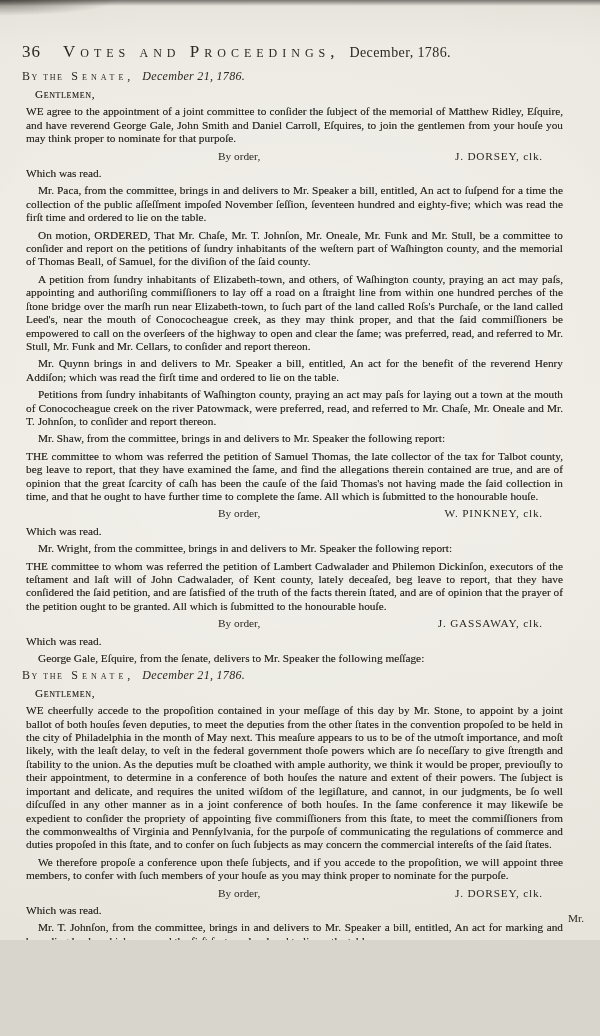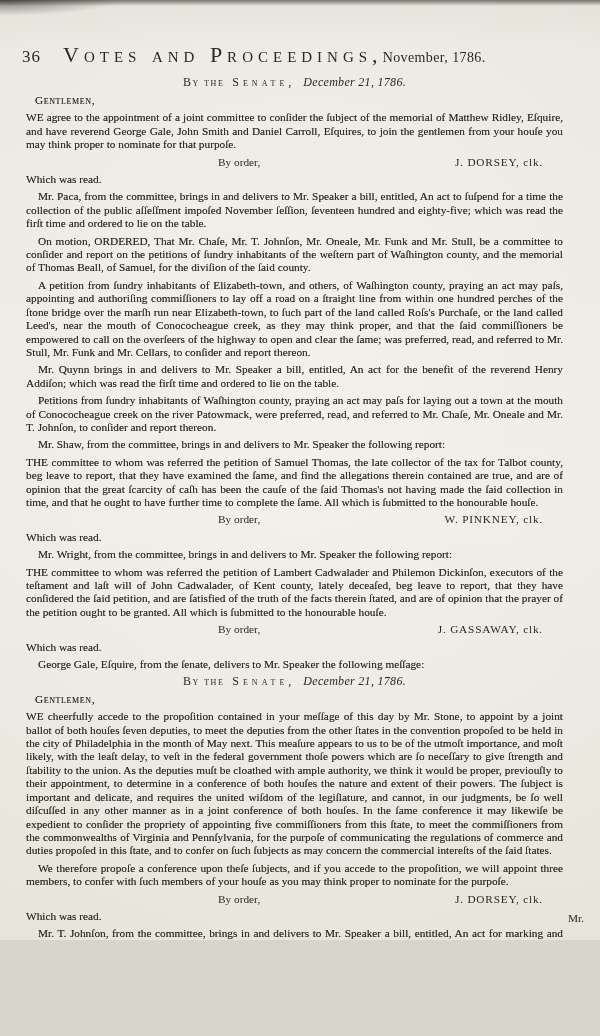--- a/index.html
+++ b/index.html
@@ -32,26 +32,26 @@
   }
 
   .running-head {
     display: flex; align-items: baseline;
     margin: 0 0 7px 0;
     white-space: nowrap;
   }
   .pagenum { font-size: 17px; letter-spacing: 1px; margin-right: 22px; }
   .head-title {
     font-variant: small-caps;
-    font-size: 22px; letter-spacing: 5px; 
+    font-size: 17px; letter-spacing: 5px; margin-right: 10px;
   }
   .head-date { font-size: 14px; letter-spacing: 0.4px; }
 
   .senate-heading {
-    text-align: center;
+    text-align: left;
     font-size: 12px;
     margin: 2px 0 2px 0;
   }
   .senate-heading .sh-prefix { font-variant: small-caps; letter-spacing: 1.5px; margin-right: 5px; }
   .senate-heading .sh-name   { font-variant: small-caps; letter-spacing: 4px;  margin-right: 5px; }
   .senate-heading .sh-date   { font-style: italic; letter-spacing: 0.3px; }
 
   .body-text { font-size: 11.3px; line-height: 13.4px; }
   .body-text p { margin: 4px; text-align: justify; text-shadow: 0 0 0.3px rgba(43,40,35,0.55); }
   p.indent   { text-indent: 12px; }
@@ -74,21 +74,21 @@
   }
 </style>
 </head>
 <body>
 
 <div class="page">
 
   <div class="running-head">
     <span class="pagenum">36</span>
     <span class="head-title">Votes and Proceedings,</span>
-    <span class="head-date">November, 1786.</span>
+    <span class="head-date">December, 1786.</span>
   </div>
 
   <div class="senate-heading">
     <span class="sh-prefix">By the</span>
     <span class="sh-name">Senate,</span>
     <span class="sh-date">December 21, 1786.</span>
   </div>
 
   <div class="body-text">
 

